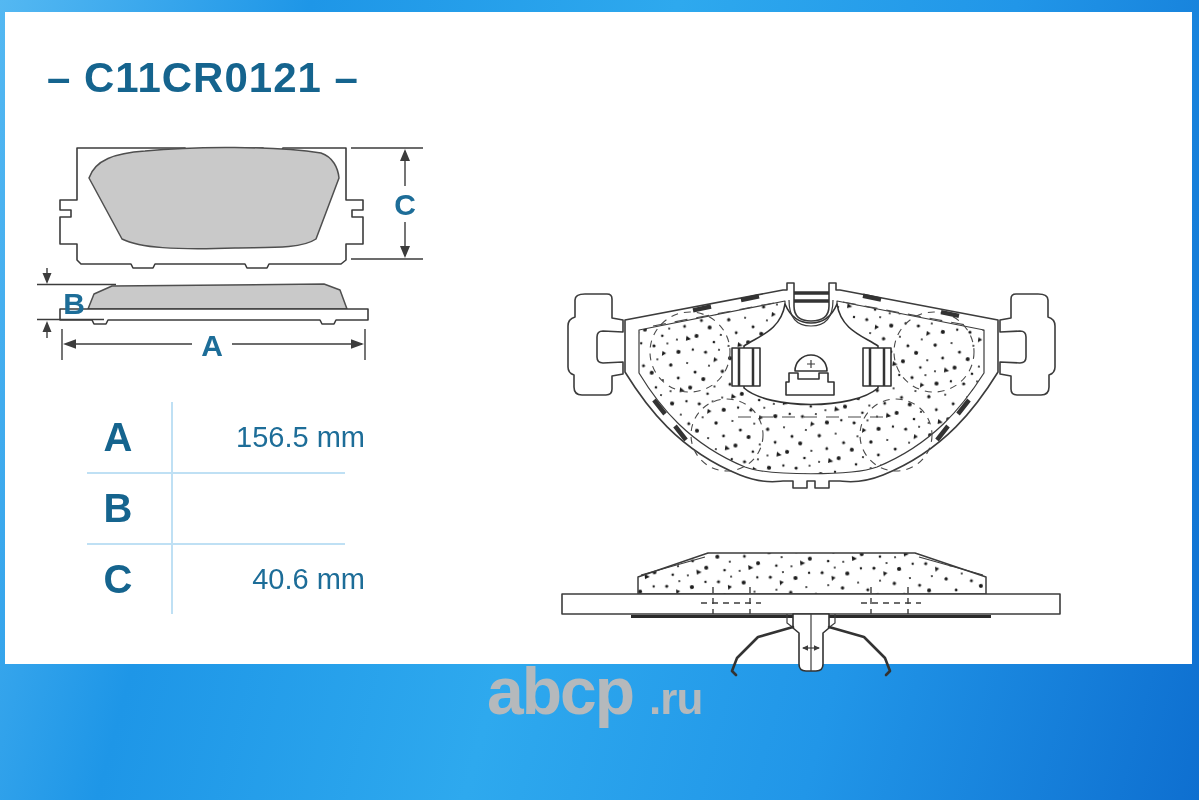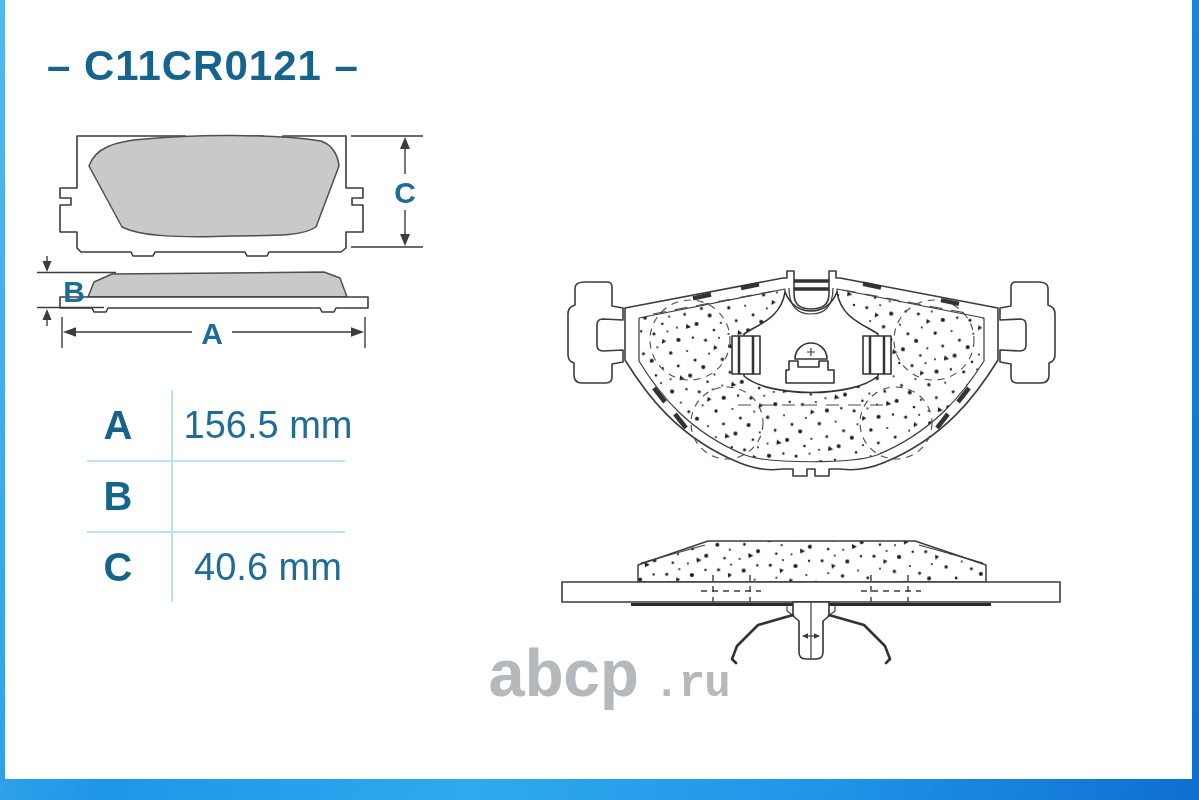--- a/index.html
+++ b/index.html
@@ -1,21 +1,21 @@
 <!DOCTYPE html>
 <html style="--accent-blue: #1e9ae8; --text-teal: #15648e; --value-teal: #1d6d98; --table-line: #bfe0f4; --stroke-dark: #3c3c3c; --pad-gray: #c9c9c9; --watermark-gray: #b5b9bc;"><head>
 <meta charset="utf-8">
 <style>
   html,body{margin:0;padding:0}
   body{
     width:1199px;height:800px;position:relative;overflow:hidden;
     font-family:"Liberation Sans","DejaVu Sans",sans-serif;
     background:linear-gradient(105deg,#54b8f2 0%,#1e96e7 22%,#2ea9ee 48%,#2196e8 72%,#0e6fd0 100%);
   }
-  .panel{position:absolute;left:5px;top:0;width:1187px;height:779px;background:#fff}
+  .panel{position:absolute;left:5px;top:12px;width:1187px;height:652px;background:#fff}
   .title{
     position:absolute;left:42px;top:42px;
     font-size:42px;font-weight:bold;letter-spacing:1px;
     color:var(--text-teal,#15648e);white-space:nowrap;
   }
   svg.d{position:absolute}
   .plate{fill:#fff;stroke:var(--stroke-dark,#3c3c3c);stroke-width:1.6;stroke-linejoin:round}
   .pad{fill:var(--pad-gray,#c9c9c9);stroke:#4f4f4f;stroke-width:1.5;stroke-linejoin:round}
   .speck{fill:url(#sp);stroke:var(--stroke-dark,#3c3c3c);stroke-width:1.2;stroke-linejoin:round}
   .speck2{fill:url(#sp2);stroke:var(--stroke-dark,#3c3c3c);stroke-width:1.5;stroke-linejoin:round}
@@ -27,23 +27,23 @@
   .dashv{fill:none;stroke:#3c3c3c;stroke-width:1.4;stroke-dasharray:6 5}
   .tab{stroke:#333;stroke-width:4.5;fill:none}
   .detail{fill:#fff;stroke:#333;stroke-width:1.6;stroke-linejoin:round}
   .wire{fill:none;stroke:#333;stroke-width:2.6;stroke-linejoin:round;stroke-linecap:round}
   .dlabel{fill:var(--value-teal,#1d6d98);font-size:30px;font-weight:bold;text-anchor:middle;dominant-baseline:central}
   .tbl{position:absolute;left:60px;top:390px;width:300px;height:212px}
   .tline-v{position:absolute;left:106px;top:0;width:2px;height:212px;background:var(--table-line,#bfe0f4)}
   .tline-h{position:absolute;left:22px;width:258px;height:2px;background:var(--table-line,#bfe0f4)}
   .trow{position:absolute;left:0;width:300px;height:70px;display:flex;align-items:center}
   .tlabel{width:106px;text-align:center;font-size:40px;font-weight:bold;color:var(--text-teal,#15648e)}
-  .tvalue{flex:1;text-align:center;font-size:38px;color:var(--value-teal,#1d6d98)}
+  .tvalue{flex:1;text-align:right;font-size:29px;color:var(--value-teal,#1d6d98)}
   .wm{position:absolute;left:482px;top:646px;display:flex;align-items:baseline;
-      font-family:Liberation Mono, monospace;font-weight:bold;color:var(--watermark-gray,#b5b9bc)}
+      font-family:Liberation Sans, sans-serif;font-weight:bold;color:var(--watermark-gray,#b5b9bc)}
   .wm .main{font-size:66px;letter-spacing:-2px;line-height:1}
   .wm .suffix{font-size:44px;letter-spacing:-1px;margin-left:16px}
 </style>
 </head>
 <body>
 
 <div class="panel">
 
   <div class="title">– C11CR0121 –</div>
 

